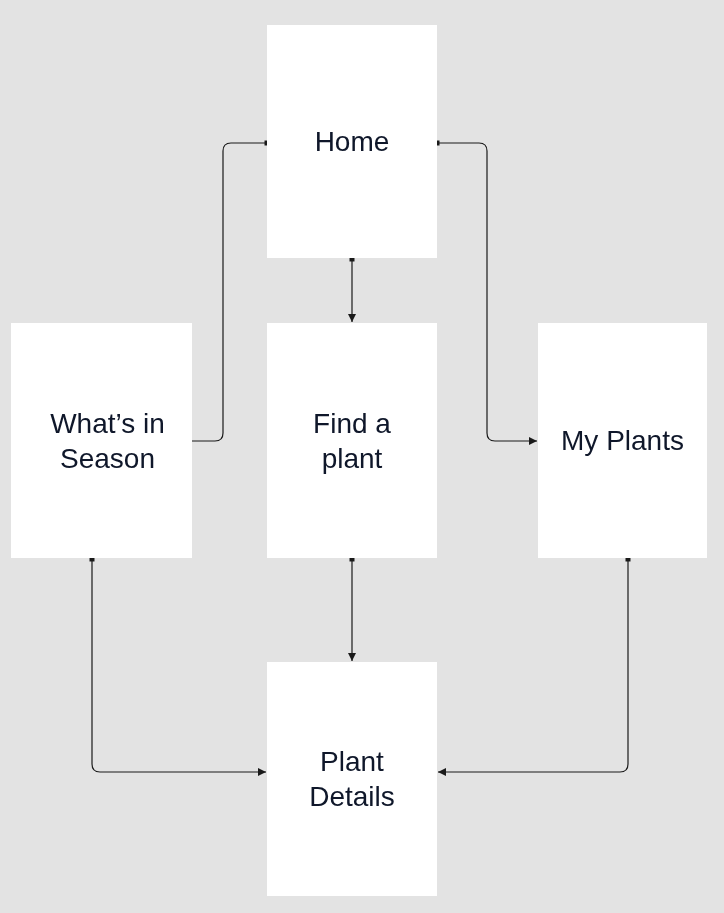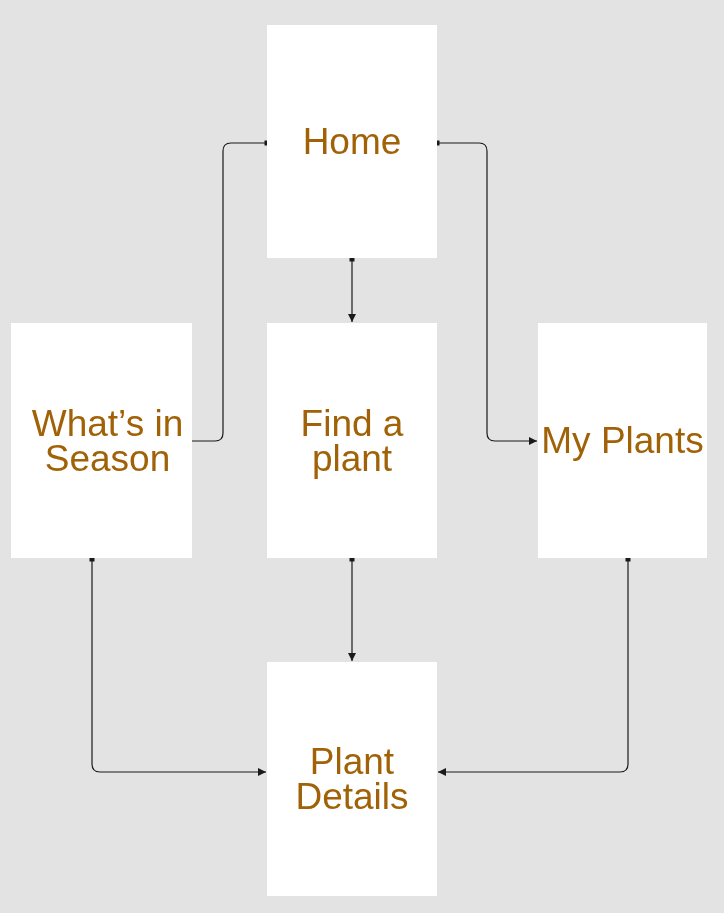--- a/index.html
+++ b/index.html
@@ -28,22 +28,22 @@
     stroke: #1a1a1a;
     stroke-width: 1.2px;
   }
   .node {
     position: absolute;
     background: #ffffff;
     display: flex;
     align-items: center;
     justify-content: center;
     text-align: center;
-    color: #a16207;
-    font-size: 37px;
+    color: #0f172a;
+    font-size: 28px;
     line-height: 35px;
     white-space: pre-line;
     user-select: none;
   }
   #node-home          { left: 267px; top: 25px;  width: 170px; height: 233px; }
   #node-whats-in-season { left: 11px;  top: 323px; width: 169px; height: 235px; padding-left: 12px; }
   #node-find-a-plant  { left: 267px; top: 323px; width: 170px; height: 235px; align-items: center; }
   #node-my-plants     { left: 538px; top: 323px; width: 169px; height: 235px; }
   #node-plant-details { left: 267px; top: 662px; width: 170px; height: 234px; }
 </style>

